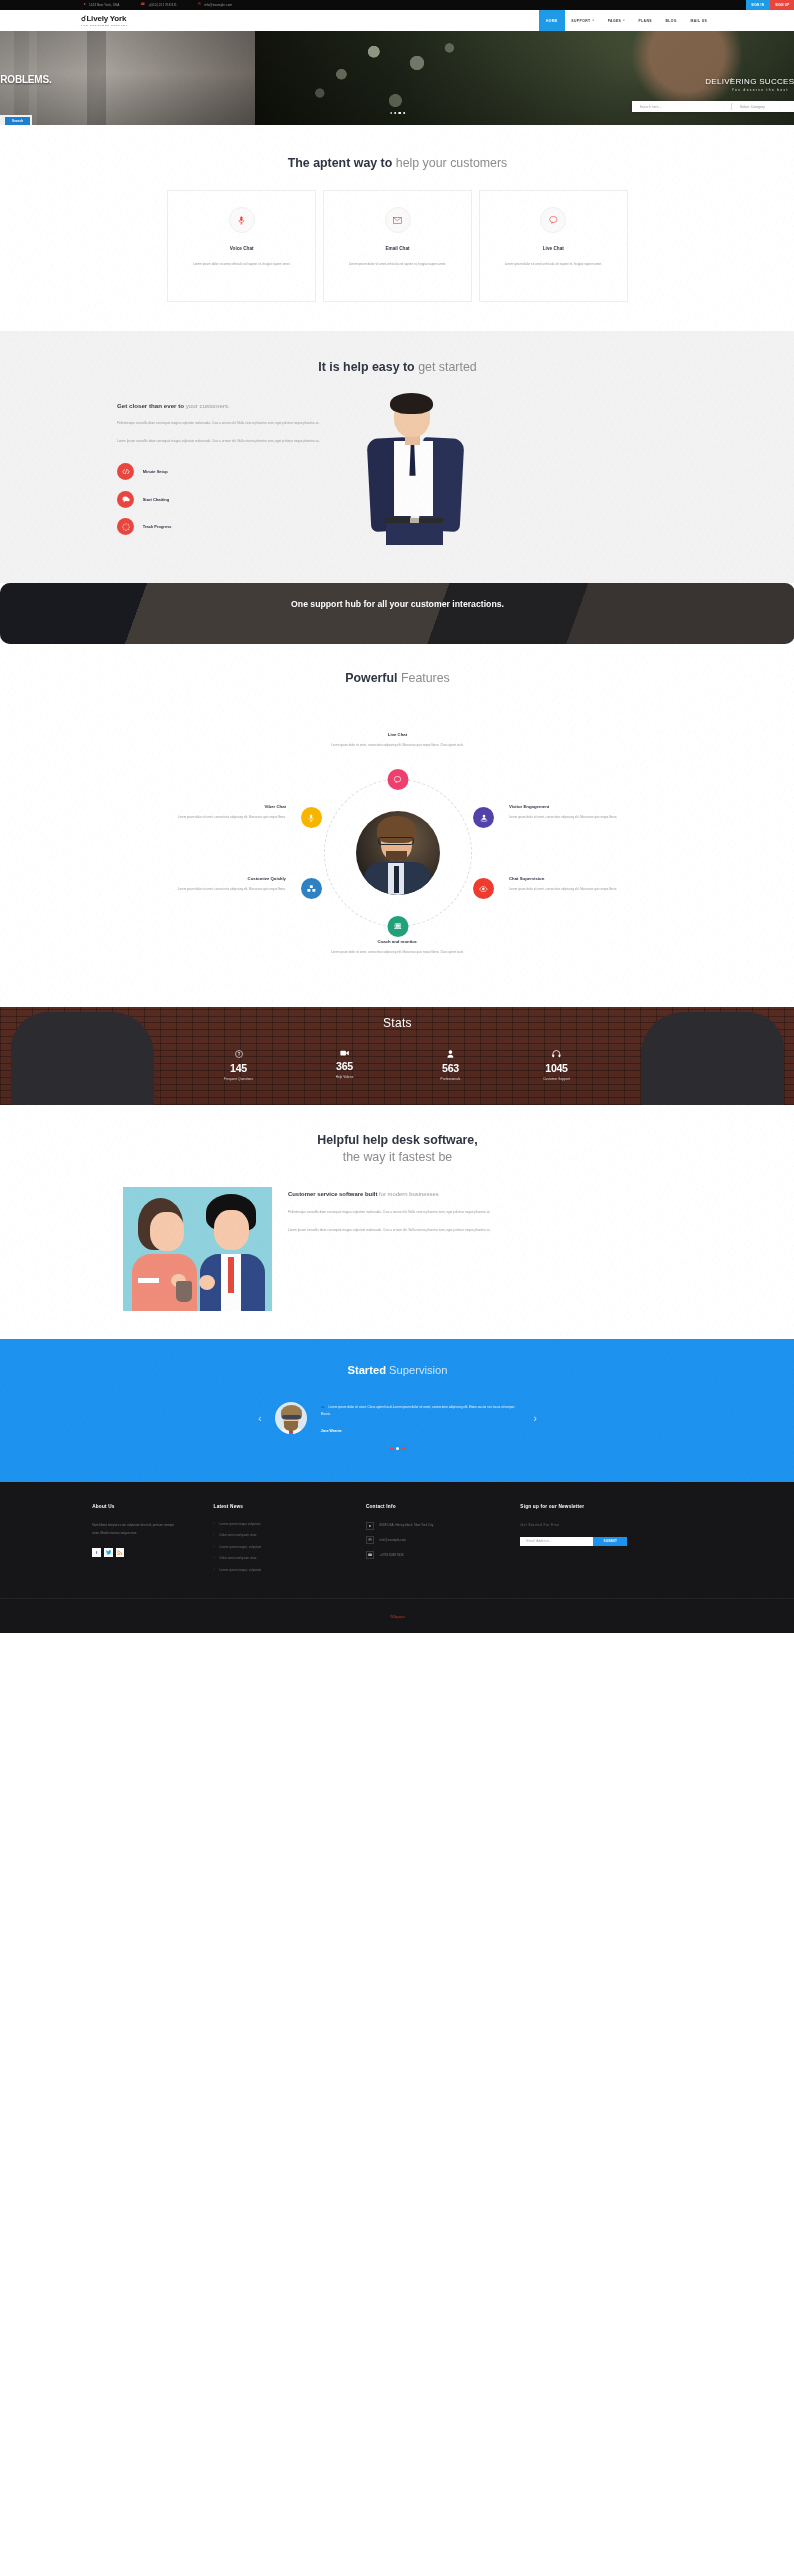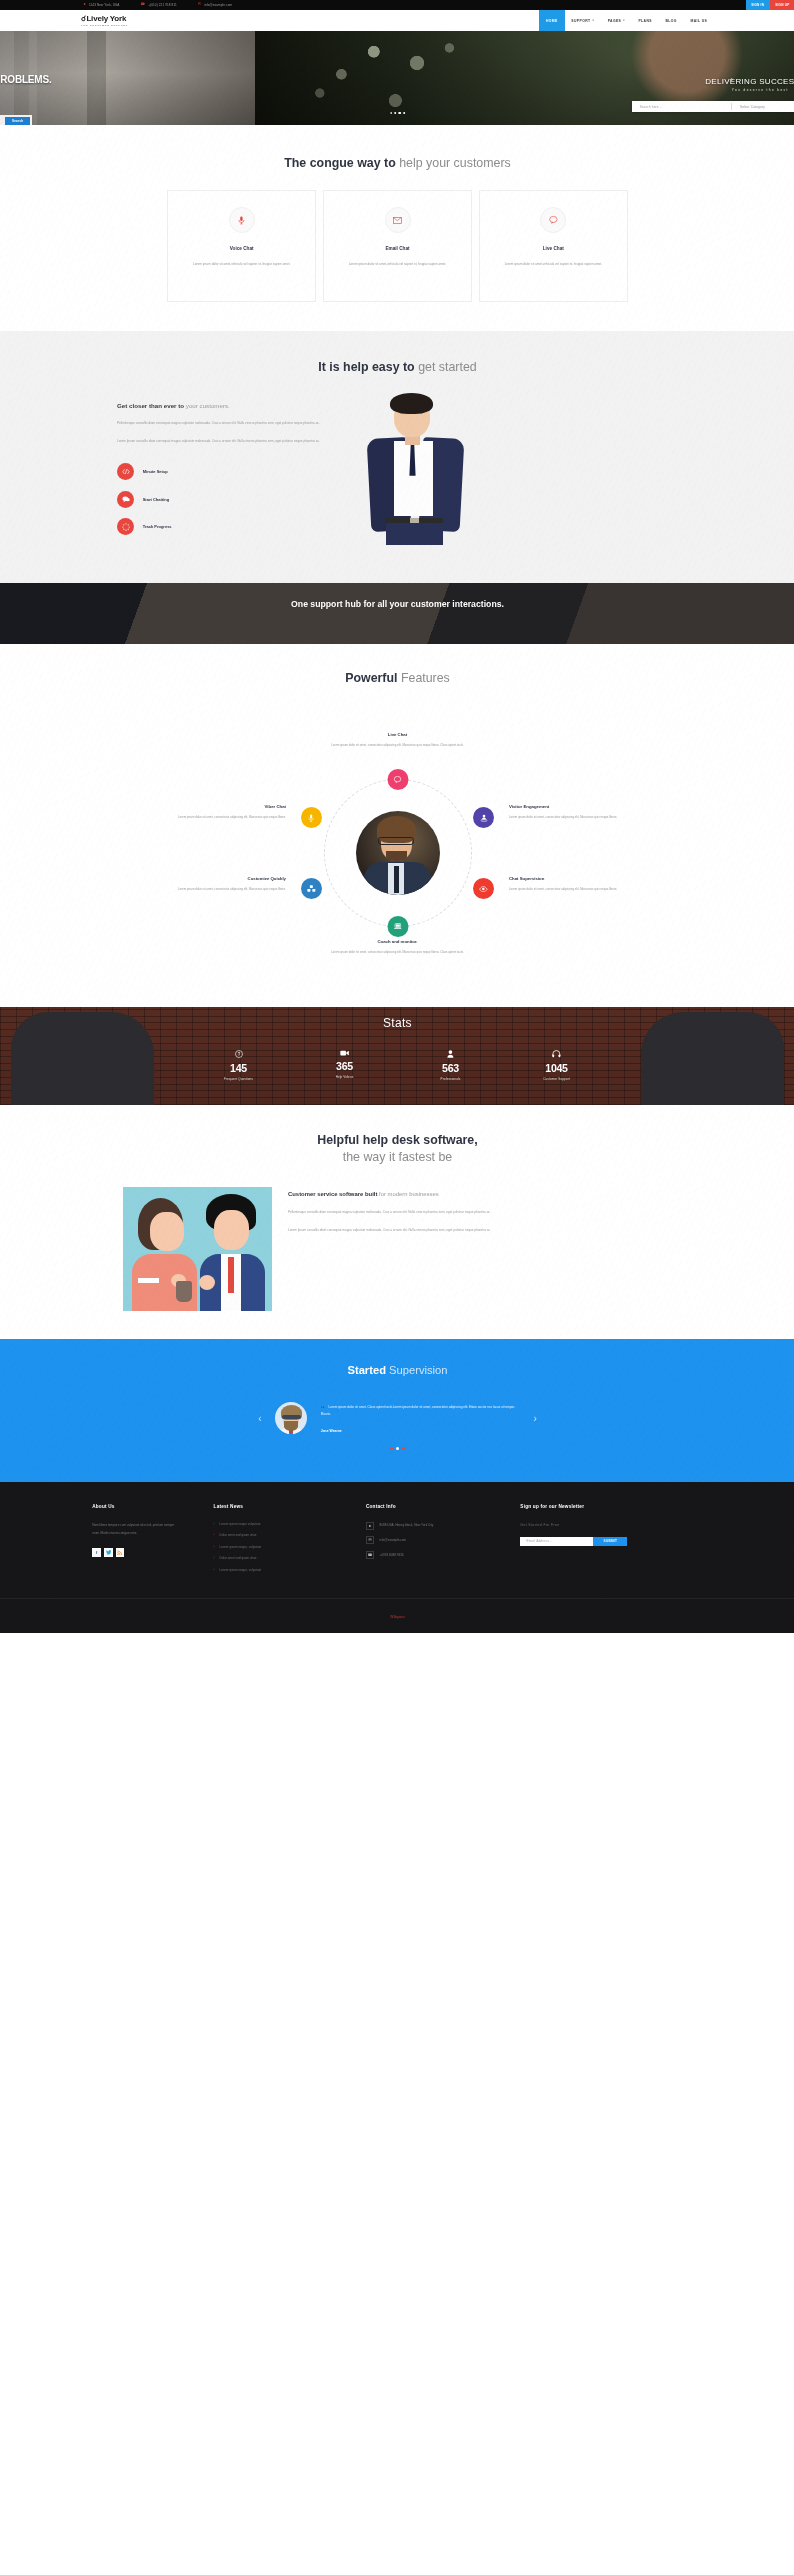--- a/index.html
+++ b/index.html
@@ -133,21 +133,21 @@
   .man .shirt { position:absolute; left:35px; top:45px; width:39px; height:75px; background:#fdfdfd; }
   .man .suitL { position:absolute; left:10px; top:42px; width:40px; height:93px; background:#242b4d; border-radius:11.2px 3.7px 2.5px 6.2px; transform:rotate(-3deg);}
   .man .suitR { position:absolute; left:62px; top:42px; width:41px; height:93px; background:#2a3156; border-radius:3.7px 11.2px 6.2px 2.5px; transform:rotate(3deg);}
   .man .tie { position:absolute; left:50px; top:48px; width:6.2px; height:32px; background:#1c2340; clip-path:polygon(22% 0,78% 0,100% 100%,0 100%);}
   .man .belt { position:absolute; left:26px; top:122px; width:58px; height:5.6px; background:#2b2b2b;}
   .man .buckle { position:absolute; left:51px; top:122px; width:8.7px; height:5.6px; background:#b9b3a5;}
   .man .legs { position:absolute; left:27px; top:127px; width:57px; height:22.4px; background:#2a3156;}
 
   
   .sec-hub { height:61px; position:relative; overflow:hidden;
-    background:linear-gradient(110deg,#1c1f26 0 18%, #6b6057 18% 55%, #2c2b2c 55% 72%, #5b5148 72% 100%); }
+    background:linear-gradient(110deg,#1c1f26 0 18%, #6b6057 18% 55%, #2c2b2c 55% 72%, #5b5148 72% 100%);border-radius:10px; }
   .sec-hub:after { content:""; position:absolute; inset:0; background:rgba(20,20,26,.48); }
   .hub-txt { position:relative; z-index:3; width:323px; margin:0 auto; padding-top:15px;
     text-align:center; color:#fff; font-size:8.7px; font-weight:bold; line-height:1.55;}
 
   
   .sec-feat { background:#fff; padding:26px 0 21px; position:relative; }
   .feat-stage { position:relative; width:633px; height:286px; margin:13.7px auto 0; }
   .ring { position:absolute; left:50%; top:79px; transform:translateX(-50%);
     width:148px; height:148px; border:0.6px dashed #dcdcdc; border-radius:50%; }
   .avatar-big { position:absolute; left:50%; top:111px; transform:translateX(-50%);
@@ -350,21 +350,21 @@
     <i></i>
     <i></i>
     <i></i>
   </div>
   <div class="wm"></div>
 </div>
 
 <div class="sec sec-fast">
   <div class="wrap">
     <div class="h2">
-      <b>The congue way to </b><span>help your customers</span>
+      <b>The aptent way to </b><span>help your customers</span>
     </div>
     <div class="cards">
       <div class="card">
         <div class="circ">
           <svg width="6.8" height="8.7" viewBox="0 0 11 14">
               <rect x="3.6" y="0.8" width="3.8" height="7.2" rx="1.9" fill="#e8453c"></rect>
               <path d="M1.4 6.4a4.1 4.1 0 0 0 8.2 0" fill="none" stroke="#e8453c" stroke-width="1"></path>
               <rect x="5.0" y="10.2" width="1" height="2.4" fill="#e8453c"></rect>
               <rect x="3.4" y="12.4" width="4.2" height="0.9" fill="#e8453c"></rect>
             </svg>

